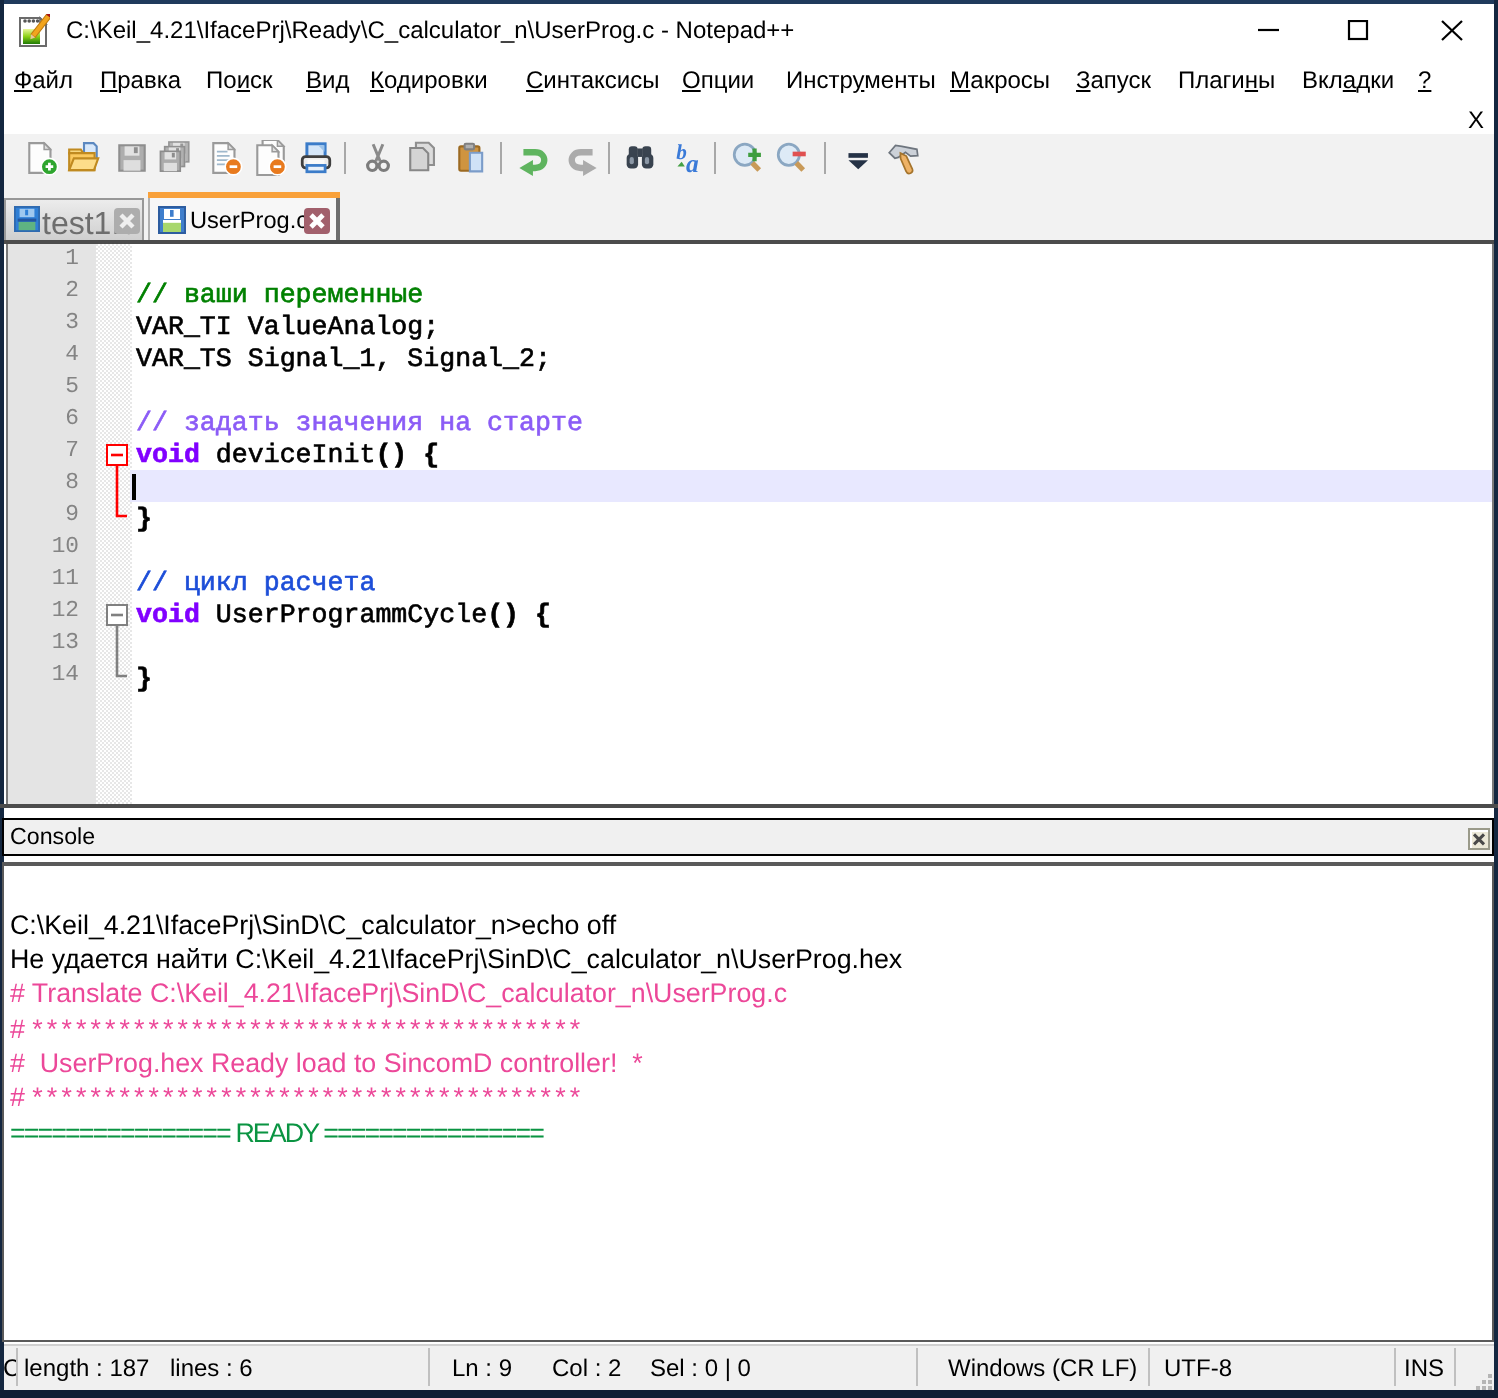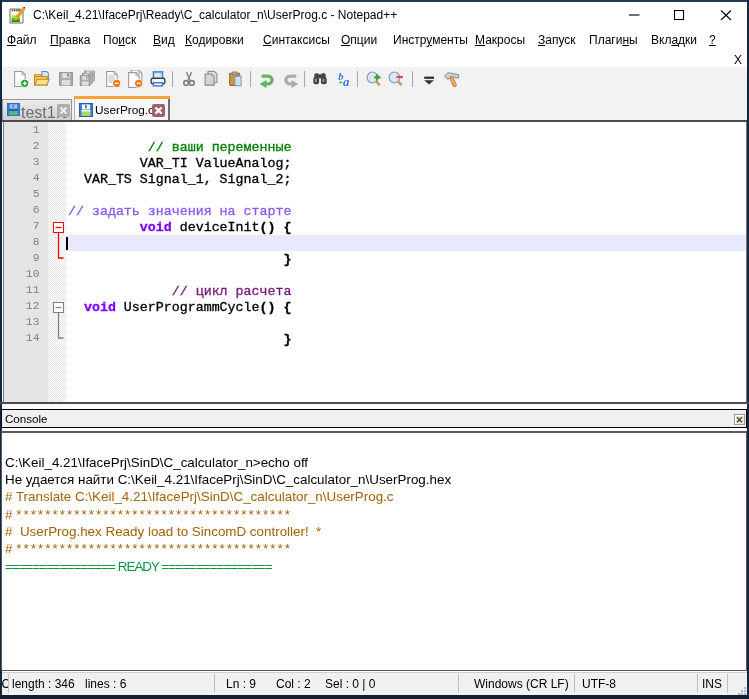--- a/index.html
+++ b/index.html
@@ -1,18 +1,18 @@
 <!DOCTYPE html>
 <html><head><meta charset="utf-8">
 <style>
 * { margin:0; padding:0; box-sizing:border-box; }
 html,body { width:749px; height:699px; overflow:hidden; }
 body { position:relative; background:#fff; font-family:"Liberation Sans",sans-serif; color:#000; }
 .a { position:absolute; }
-.mono { font-family:"Liberation Mono",monospace;text-align:right; }
+.mono { font-family:"Liberation Mono",monospace; }
 </style></head>
 <body>
 
 <div class="a" style="left:0;top:0;width:749px;height:2px;background:#1f3a5c"></div>
 <div class="a" style="left:0;top:0;width:2px;height:699px;background:#142740"></div>
 <div class="a" style="left:747px;top:0;width:2px;height:699px;background:#142740"></div>
 <div class="a" style="left:0;top:695px;width:749px;height:4px;background:#101f33"></div>
 
 <svg class="a" style="left:9px;top:7px" width="16" height="17" viewBox="0 0 16 17">
   <path d="M1 2 h10 l3 3 v11 h-13 z" fill="#fff" stroke="#6b6b6b" stroke-width="1"></path>
@@ -269,52 +269,52 @@
 <div class="a mono" id="code" style="left:68px;top:123.5px;font-size:13.3px;line-height:16px;white-space:pre;letter-spacing:0;-webkit-text-stroke:0.32px">
 <span style="color:#008000">// ваши переменные</span>
 VAR_TI ValueAnalog;
 VAR_TS Signal_1, Signal_2;
 
 <span style="color:#8b5cf6">// задать значения на старте</span>
 <b style="color:#8000ff">void</b> deviceInit<b>() {</b>
 
 <b>}</b>
 
-<span style="color:#701a75">// цикл расчета</span>
+<span style="color:#1d4ed8">// цикл расчета</span>
 <b style="color:#8000ff">void</b> UserProgrammCycle<b>() {</b>
 
 <b>}</b></div>
 
 <div class="a" style="left:1px;top:409px;width:746px;height:19px;background:#f0f0f0;border:1px solid #000"></div>
 <div class="a" style="left:5px;top:412px;font-size:11.6px">Console</div>
 <div class="a" style="left:734px;top:414px;width:11px;height:11px;background:#ece9d8;border:1px solid #9a9a8a;box-shadow:inset 1px 1px 0 #fff"></div>
 <svg class="a" style="left:734px;top:414px" width="11" height="11" viewBox="0 0 11 11">
     <path d="M3 3.2 L8 8.2 M8 3.2 L3 8.2" stroke="#4a4a4a" stroke-width="1.5"></path>
   </svg>
 
 <div class="a" style="left:1px;top:431px;width:746px;height:240px;background:#fff;border:1px solid #5a5a5a;border-top:2px solid #5a5a5a"></div>
 <div class="a" id="console" style="left:5px;top:436.5px;font-size:13.4px;line-height:17.33px;white-space:pre">
 C:\Keil_4.21\IfacePrj\SinD\C_calculator_n&gt;echo off
 Не удается найти C:\Keil_4.21\IfacePrj\SinD\C_calculator_n\UserProg.hex
-<span style="color:#a16207"># Translate C:\Keil_4.21\IfacePrj\SinD\C_calculator_n\UserProg.c
+<span style="color:#ec4899"># Translate C:\Keil_4.21\IfacePrj\SinD\C_calculator_n\UserProg.c
 # <span style="letter-spacing:2.05px">**************************************</span>
 #  UserProg.hex Ready load to SincomD controller!  *
 # <span style="letter-spacing:2.05px">**************************************</span></span>
 <span style="color:#0a9442;letter-spacing:-0.95px">================ READY ================</span></div>
 
 <div class="a" style="left:2px;top:672px;width:745px;height:23px;background:#f0f0f0;border-top:1px solid #d0d0d0"></div>
 <div class="a" style="left:1.5px;top:677px;width:6.5px;height:14px;overflow:hidden;font-size:12px">C source file</div>
 <div class="a" style="left:8px;top:674px;width:1px;height:19px;background:#c0c0c0"></div>
 <div class="a" style="left:214px;top:674px;width:1px;height:19px;background:#c0c0c0"></div>
 <div class="a" style="left:458px;top:674px;width:1px;height:19px;background:#c0c0c0"></div>
 <div class="a" style="left:574px;top:674px;width:1px;height:19px;background:#c0c0c0"></div>
 <div class="a" style="left:697px;top:674px;width:1px;height:19px;background:#c0c0c0"></div>
 <div class="a" style="left:727px;top:674px;width:1px;height:19px;background:#c0c0c0"></div>
 <div class="a" style="top:677px;left:0;width:749px;height:15px;font-size:12px;line-height:15px">
-  <span class="a" style="left:12px">length : 346</span>
+  <span class="a" style="left:12px">length : 187</span>
   <span class="a" style="left:85px">lines : 6</span>
   <span class="a" style="left:226px">Ln : 9</span>
   <span class="a" style="left:276px">Col : 2</span>
   <span class="a" style="left:325px">Sel : 0 | 0</span>
   <span class="a" style="left:474px">Windows (CR LF)</span>
   <span class="a" style="left:582px">UTF-8</span>
   <span class="a" style="left:702px">INS</span>
 </div>
 <svg class="a" style="left:738px;top:687px" width="9" height="9" viewBox="0 0 9 9">
   <g fill="#b5b5b5">

